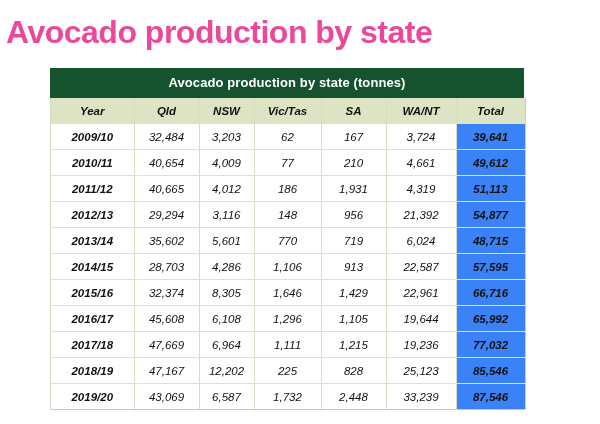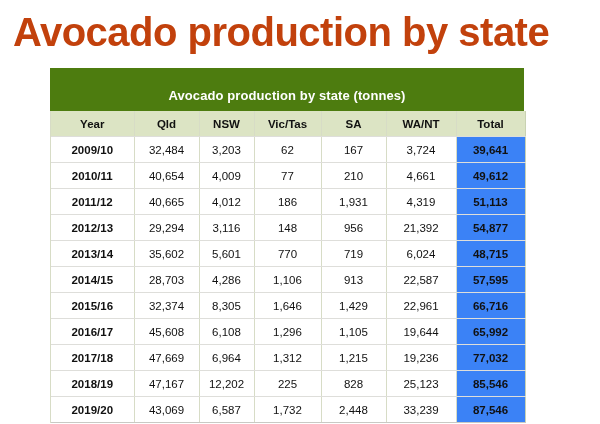--- a/index.html
+++ b/index.html
@@ -16,47 +16,47 @@
   .page {
     position: relative;
     width: 600px;
     height: 424px;
     background: #ffffff;
   }
 
   
   .page-title {
     position: absolute;
-    left: 13px;
+    left: 6px;
     top: 8px;
     width: 580px;
-    font-size: 40px;
+    font-size: 32px;
     line-height: 48px;
     font-weight: bold;
-    color: #c2410c;
+    color: #ec4899;
     letter-spacing: -0.5px;
     white-space: nowrap;
   }
 
   
   .table-wrap {
     position: absolute;
     left: 50px;
     top: 68px;
     width: 474px;
     background: #ffffff;
   }
 
   .table-caption {
-    background: #4d7c0f;
+    background: #14532d;
     color: #ffffff;
     font-size: 13px;
     font-weight: bold;
     text-align: center;
-    padding: 20px 0 8px 0;
+    padding: 7px 0 8px 0;
     letter-spacing: 0.1px;
   }
 
   table.data-table {
     width: 100%;
     border-collapse: collapse;
     table-layout: fixed;
     background: #ffffff;
   }
 
@@ -105,20 +105,21 @@
   }
 
   tbody tr:last-child td {
     border-bottom: 1px solid #c9c9c4;
   }
 
   
   .grid-frame {
     border-left: 1px solid #d7dcc6;
     border-right: 7px solid #14b8a6;
+    font-style: italic;
   }
 
   
   col.c-year   { width: 83px; }
   col.c-qld    { width: 65px; }
   col.c-nsw    { width: 55px; }
   col.c-victas { width: 67px; }
   col.c-sa     { width: 65px; }
   col.c-want   { width: 70px; }
   col.c-total  { width: 69px; }
@@ -226,21 +227,21 @@
               <td>6,108</td>
               <td>1,296</td>
               <td>1,105</td>
               <td>19,644</td>
               <td class="col-total">65,992</td>
             </tr>
             <tr>
               <td class="col-year">2017/18</td>
               <td>47,669</td>
               <td>6,964</td>
-              <td>1,312</td>
+              <td>1,111</td>
               <td>1,215</td>
               <td>19,236</td>
               <td class="col-total">77,032</td>
             </tr>
             <tr>
               <td class="col-year">2018/19</td>
               <td>47,167</td>
               <td>12,202</td>
               <td>225</td>
               <td>828</td>

